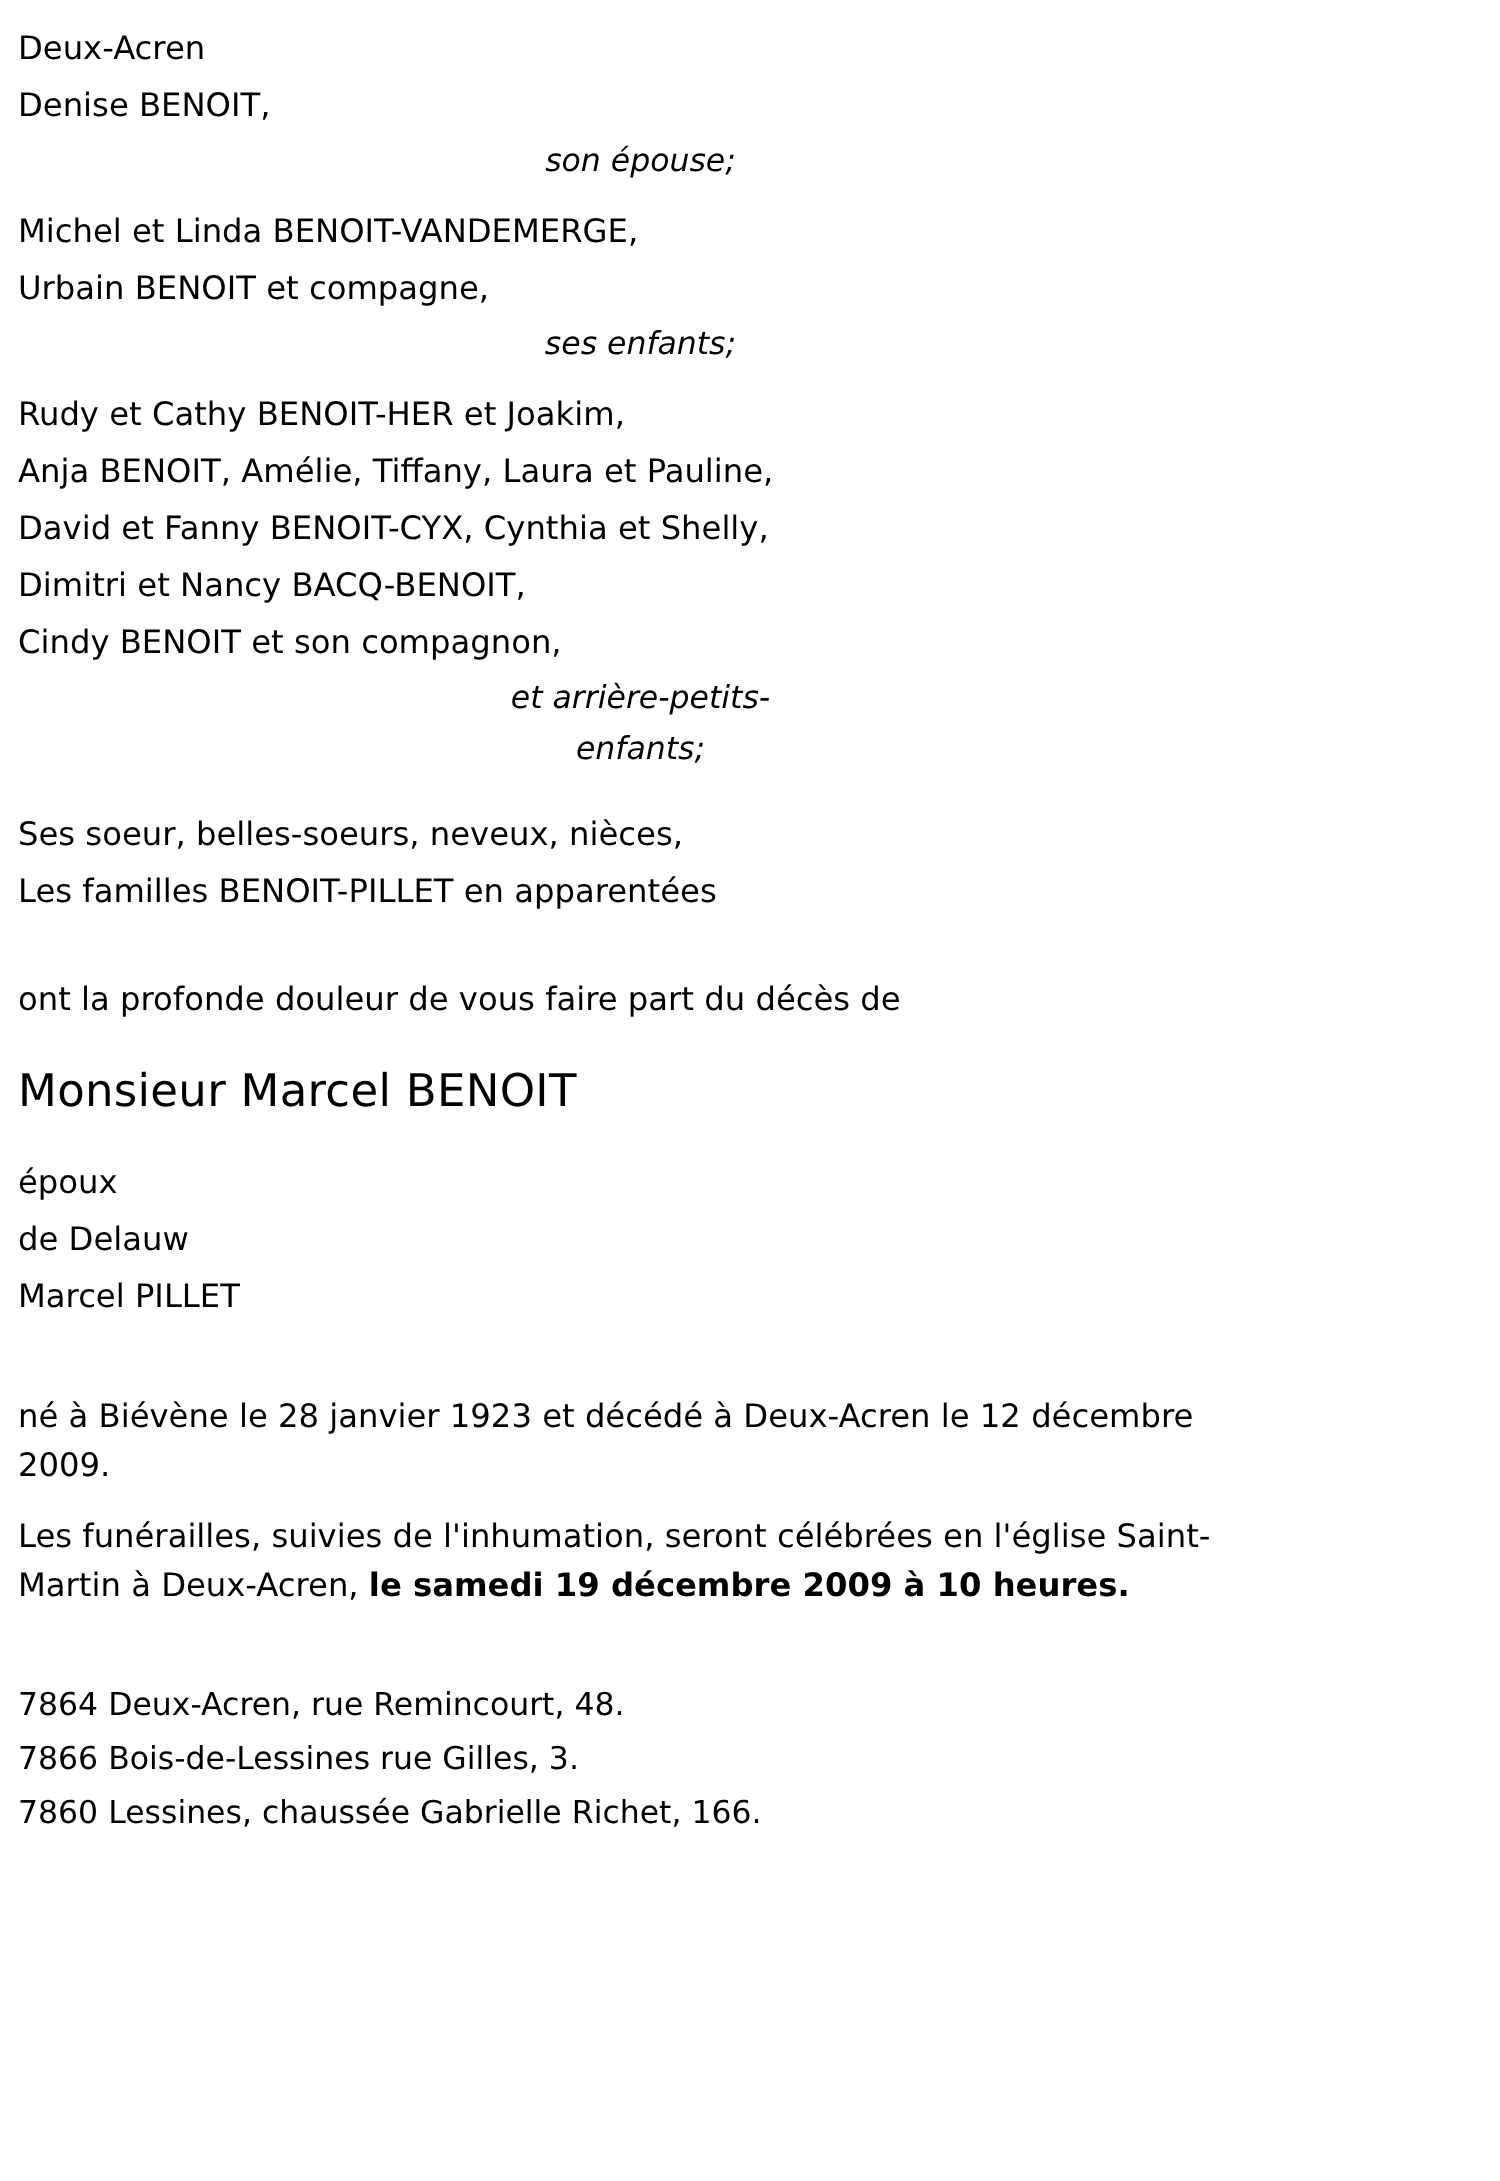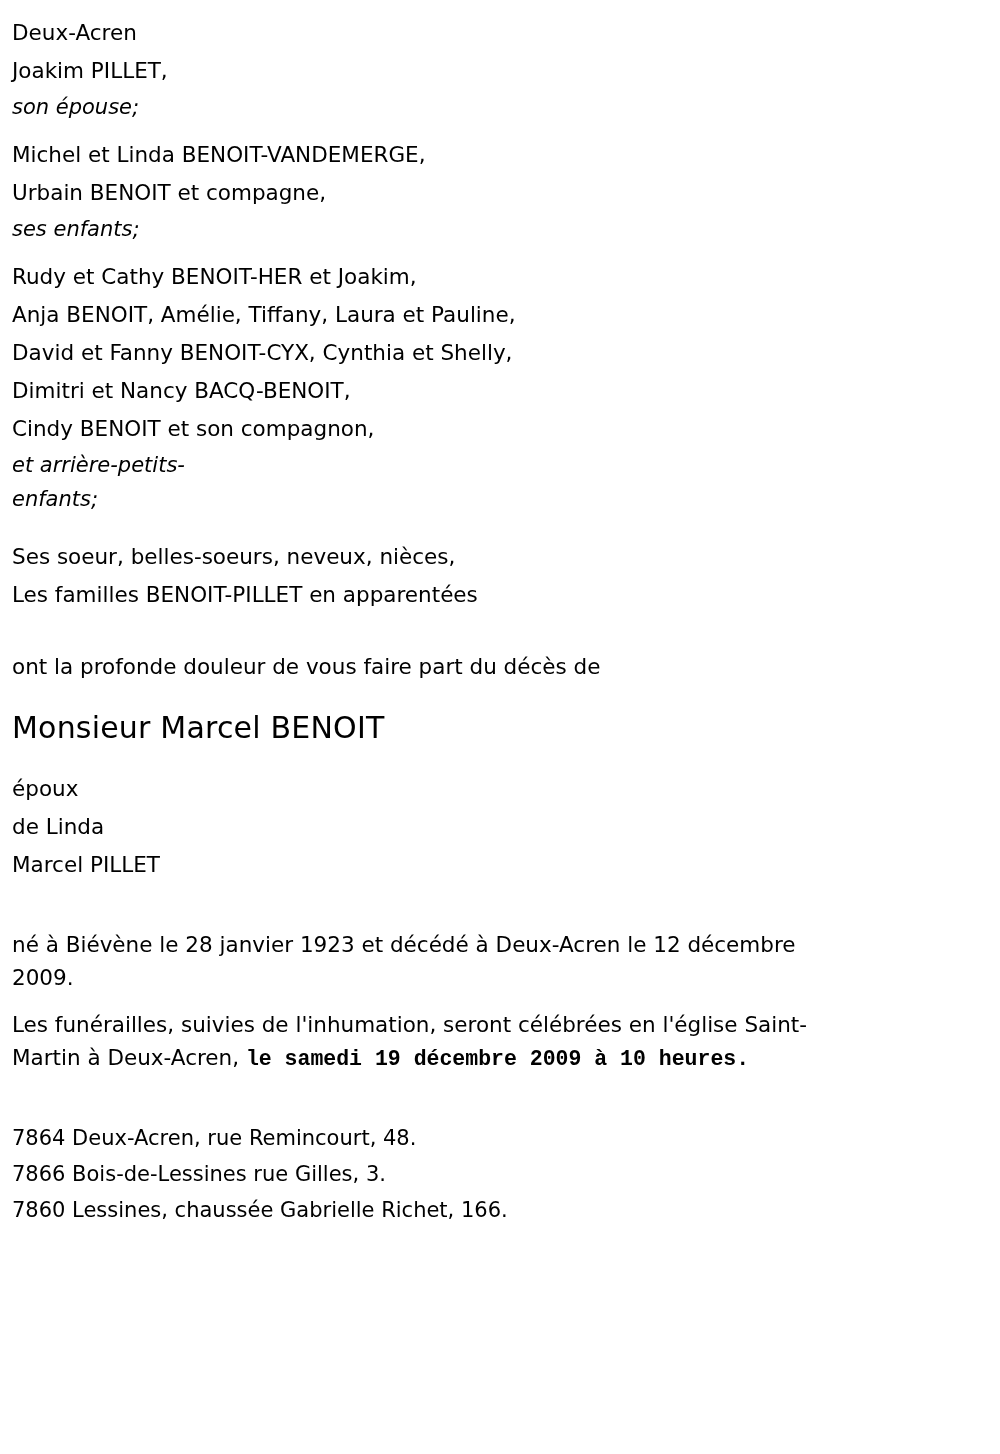--- a/index.html
+++ b/index.html
@@ -19,21 +19,21 @@
     box-sizing: border-box;
     padding: 14px 10px 10px 12px;
     position: relative;
   }
   .line {
     font-size: 21.5px;
     line-height: 38px;
     white-space: pre-wrap;
   }
   .rel {
-    text-align: left;
+    text-align: center;
     font-style: italic;
     font-size: 21px;
     line-height: 34px;
     padding-right: 4px;
   }
   .gap-sm { height: 12px; }
   .gap-md { height: 22px; }
   .gap-lg { height: 34px; }
   .gap-xl { height: 44px; }
   .deceased-name {
@@ -41,34 +41,34 @@
     font-weight: normal;
     line-height: 40px;
     letter-spacing: 0.2px;
   }
   .para {
     font-size: 21.5px;
     line-height: 33px;
     margin: 0;
   }
   .para + .para { margin-top: 14px; }
-  .bold { font-weight: bold; font-family: Liberation Mono, monospace; }
+  .bold { font-weight: bold; }
   .addr {
     font-size: 21px;
     line-height: 36px;
   }
 </style>
 </head>
 <body>
 
 <div class="page">
 
   <div class="line">Deux-Acren</div>
 
-  <div class="line">Joakim PILLET,</div>
+  <div class="line">Denise BENOIT,</div>
   <div class="rel">son épouse;</div>
 
   <div class="gap-sm"></div>
 
   <div class="line">Michel et Linda BENOIT-VANDEMERGE,</div>
   <div class="line">Urbain BENOIT et compagne,</div>
   <div class="rel">ses enfants;</div>
 
   <div class="gap-sm"></div>
 
@@ -90,21 +90,21 @@
 
   <div class="line">ont la profonde douleur de vous faire part du décès de</div>
 
   <div class="gap-md"></div>
 
   <div class="deceased-name">Monsieur Marcel BENOIT</div>
 
   <div class="gap-md"></div>
 
   <div class="line">époux</div>
-  <div class="line">de Linda</div>
+  <div class="line">de Delauw</div>
   <div class="line">Marcel PILLET</div>
 
   <div class="gap-xl"></div>
 
   <p class="para">né à Biévène le 28 janvier 1923 et décédé à Deux-Acren le 12 décembre 2009.</p>
 
   <p class="para"><span>Les funérailles, suivies de l'inhumation, seront célébrées en l'église Saint-Martin à Deux-Acren, </span><span class="bold">le samedi 19 décembre 2009 à 10 heures.</span></p>
 
 
 

